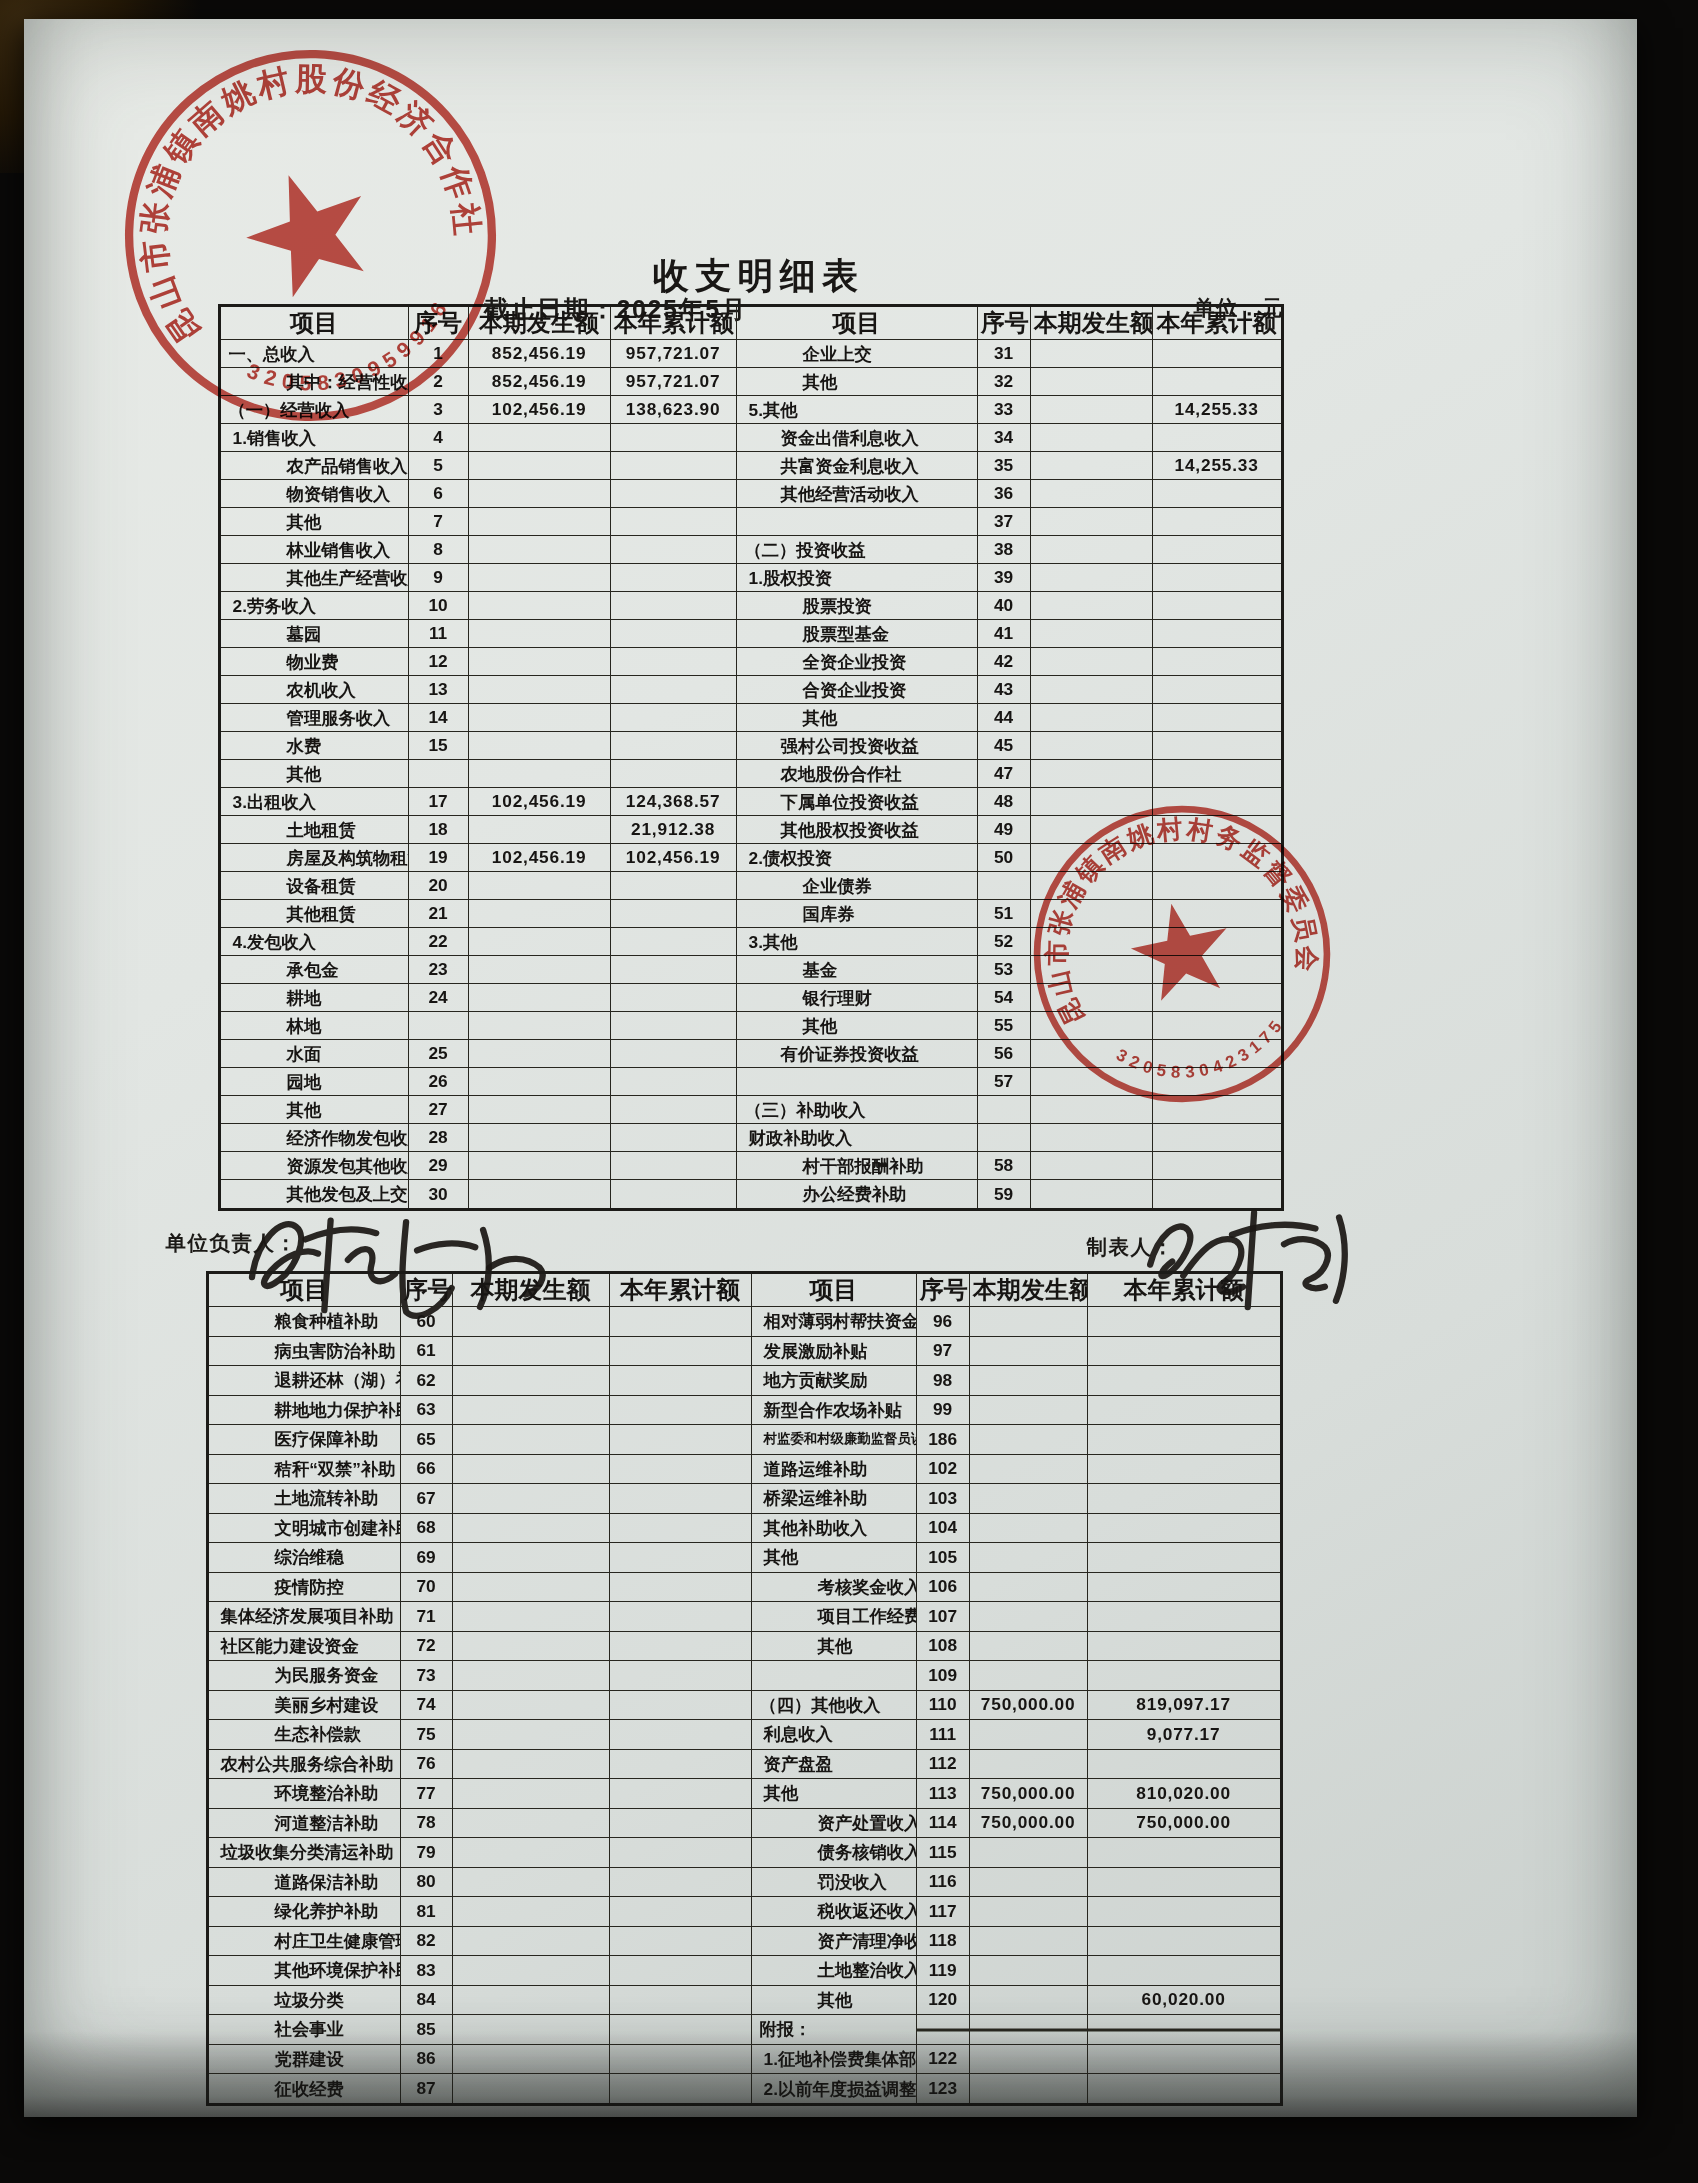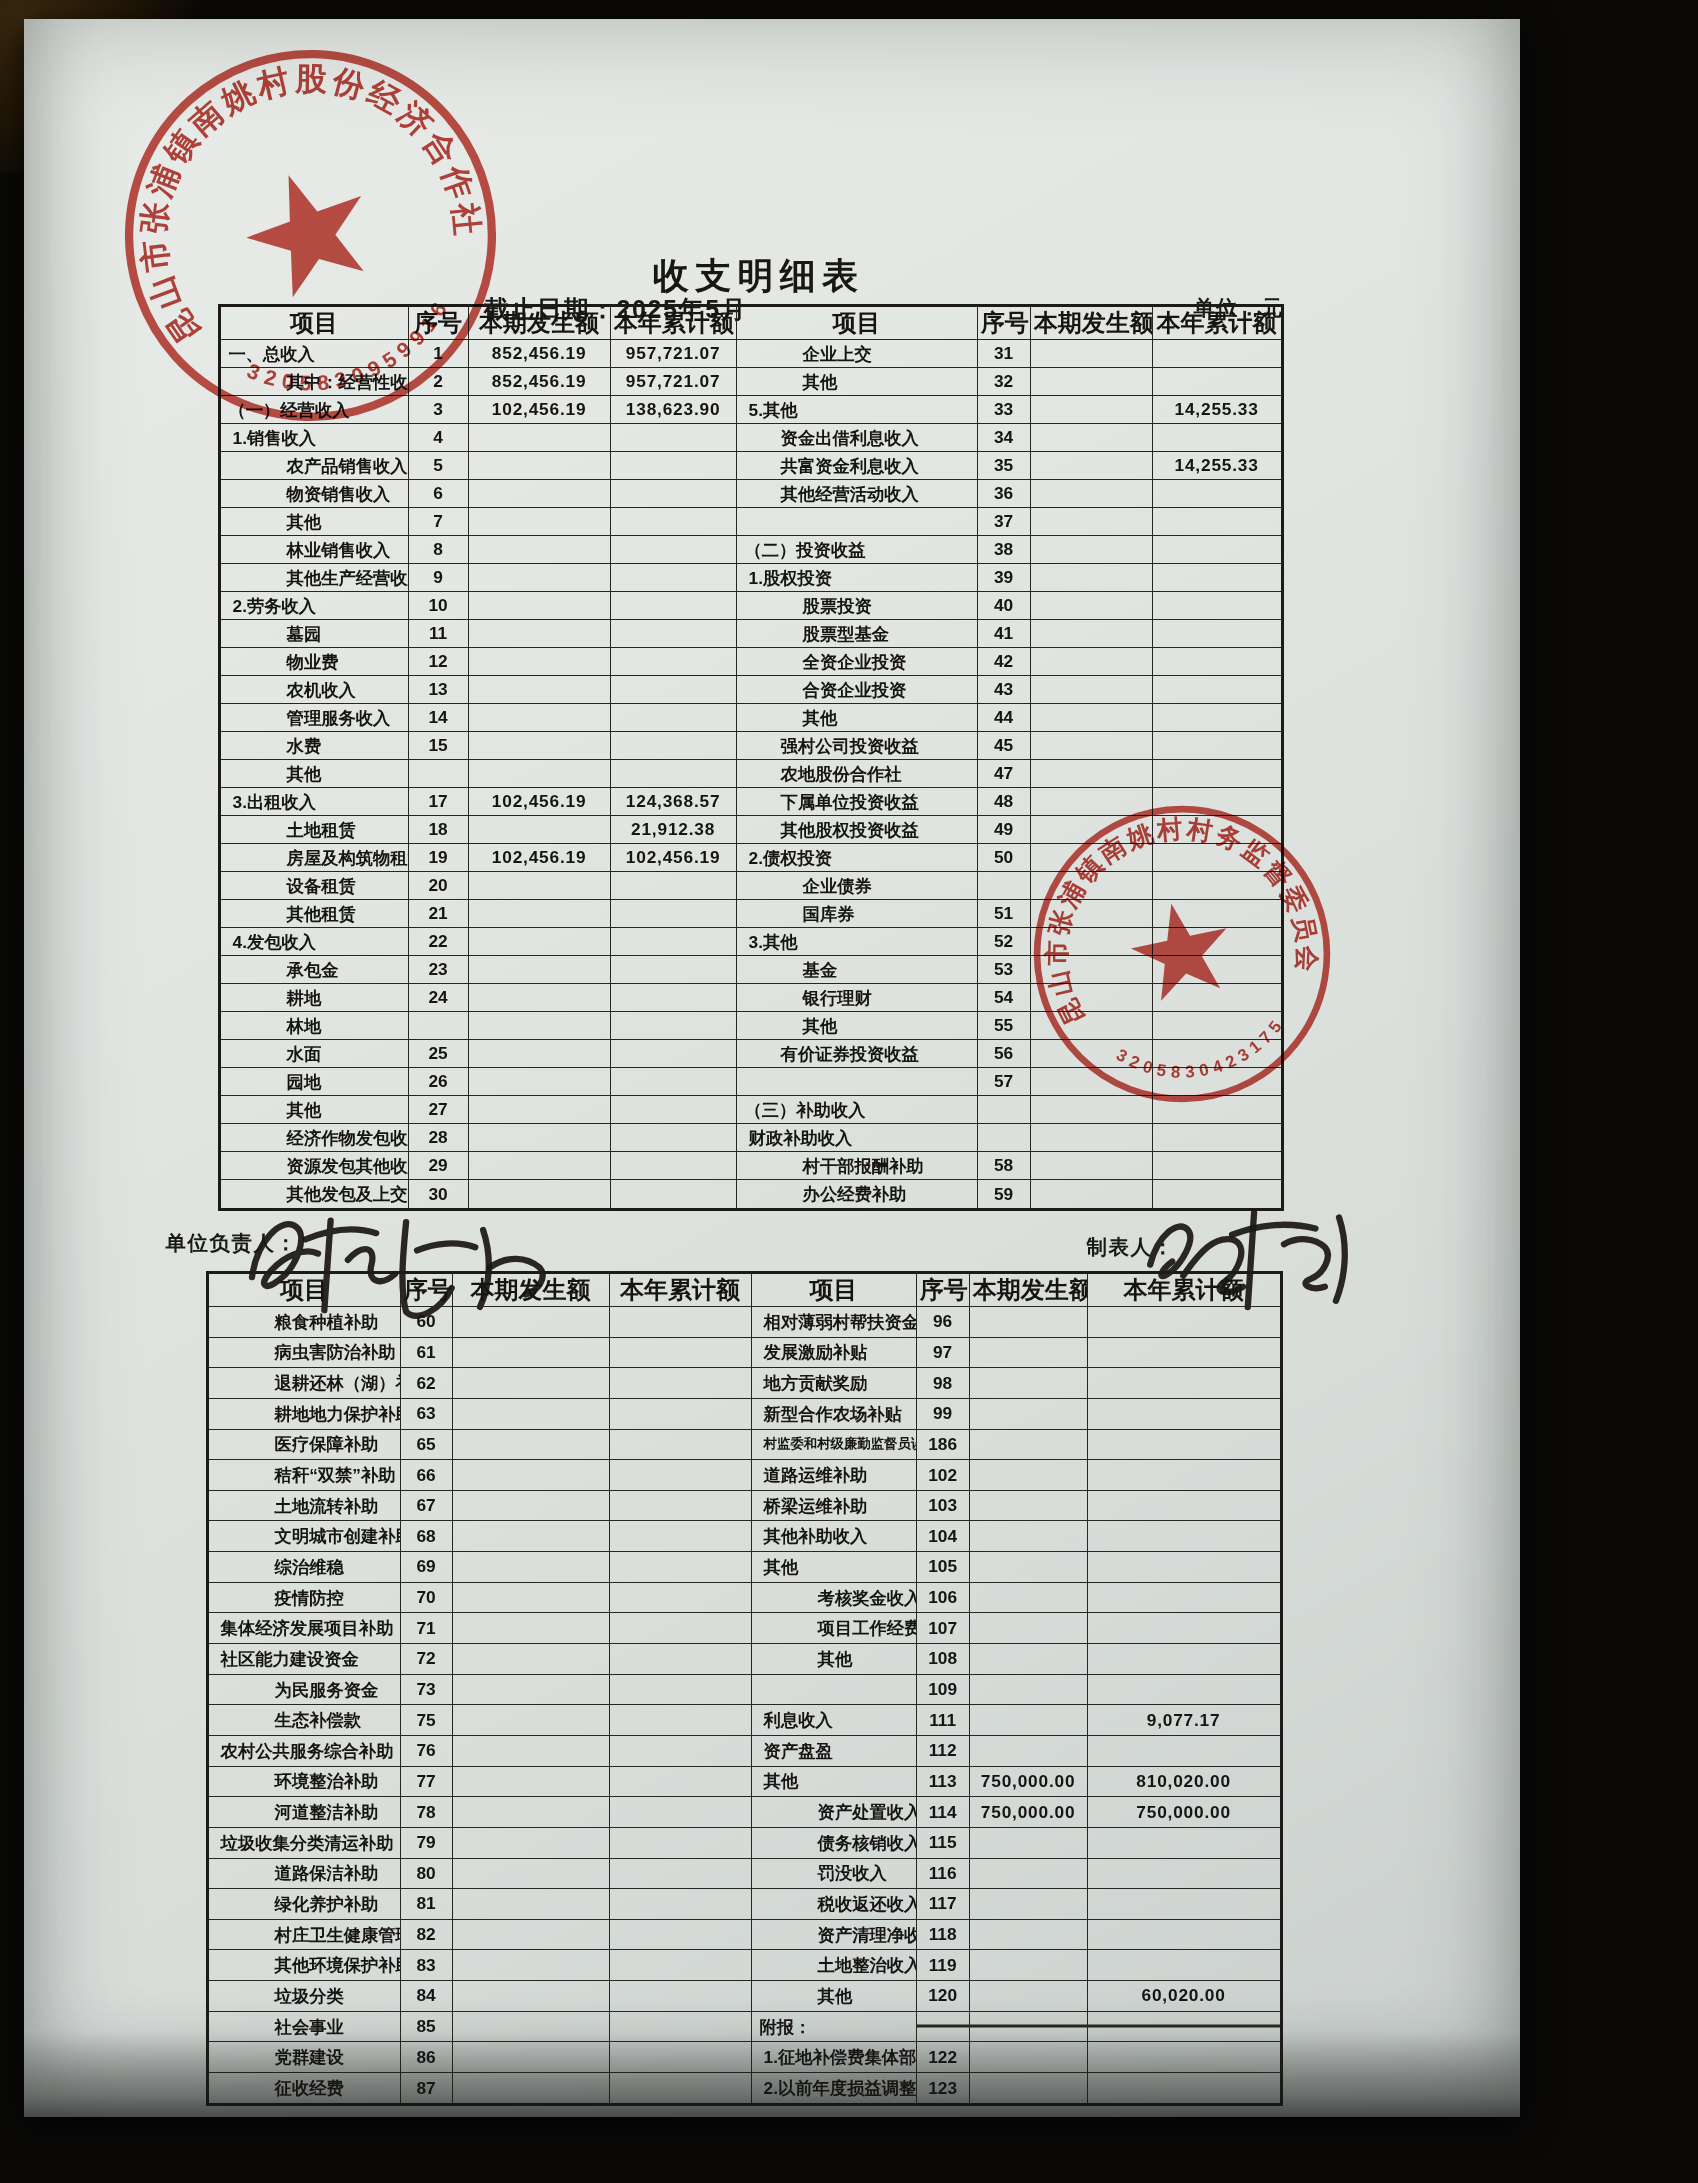--- a/index.html
+++ b/index.html
@@ -8,21 +8,21 @@
     background:#0a0908;
     font-family:"Liberation Sans","DejaVu Sans",sans-serif;
     overflow:hidden;
   }
   #photo{position:relative;width:1698px;height:2183px;background:#0a0908;}
   #corner-glow{
     position:absolute;left:0;top:0;width:204px;height:173px;
     background:radial-gradient(circle at 10% 10%, #38280f 0%, #241806 40%, rgba(10,9,8,0) 75%);
   }
   #paper{
-    position:absolute;left:23.6px;top:19px;width:1496px;height:2098px;
+    position:absolute;left:23.6px;top:19px;width:1613px;height:2098px;
     background:linear-gradient(150deg,#e8ebe7 0%,#e2e6e3 35%,#d8ddda 70%,#c9cfcc 100%);
     box-shadow:inset 0 0 110px rgba(55,65,58,.30), inset 0 -55px 71px rgba(35,40,36,.28), 0 7.9px 31px rgba(0,0,0,.8);
   }
   #paper-bottom-shade{
     position:absolute;left:0;bottom:0;width:100%;height:86px;
     background:linear-gradient(to bottom, rgba(20,22,20,0) 0%, rgba(20,22,20,.35) 75%, rgba(10,10,10,.55) 100%);
   }
   .doc-title{
     position:absolute;left:550px;top:233px;width:370px;
     text-align:center;font-size:36px;font-weight:700;color:#191715;letter-spacing:6.3px;
@@ -589,20 +589,30 @@
             <td class="item ind2">为民服务资金</td>
             <td class="num">73</td>
             <td class="amt"></td>
             <td class="amt"></td>
             <td class="item ind0"></td>
             <td class="num">109</td>
             <td class="amt"></td>
             <td class="amt"></td>
           </tr>
           <tr>
+            <td class="item ind2">美丽乡村建设</td>
+            <td class="num">74</td>
+            <td class="amt"></td>
+            <td class="amt"></td>
+            <td class="item ind0">（四）其他收入</td>
+            <td class="num">110</td>
+            <td class="amt">750,000.00</td>
+            <td class="amt">819,097.17</td>
+          </tr>
+          <tr>
             <td class="item ind2">生态补偿款</td>
             <td class="num">75</td>
             <td class="amt"></td>
             <td class="amt"></td>
             <td class="item ind1">利息收入</td>
             <td class="num">111</td>
             <td class="amt"></td>
             <td class="amt">9,077.17</td>
           </tr>
           <tr>

